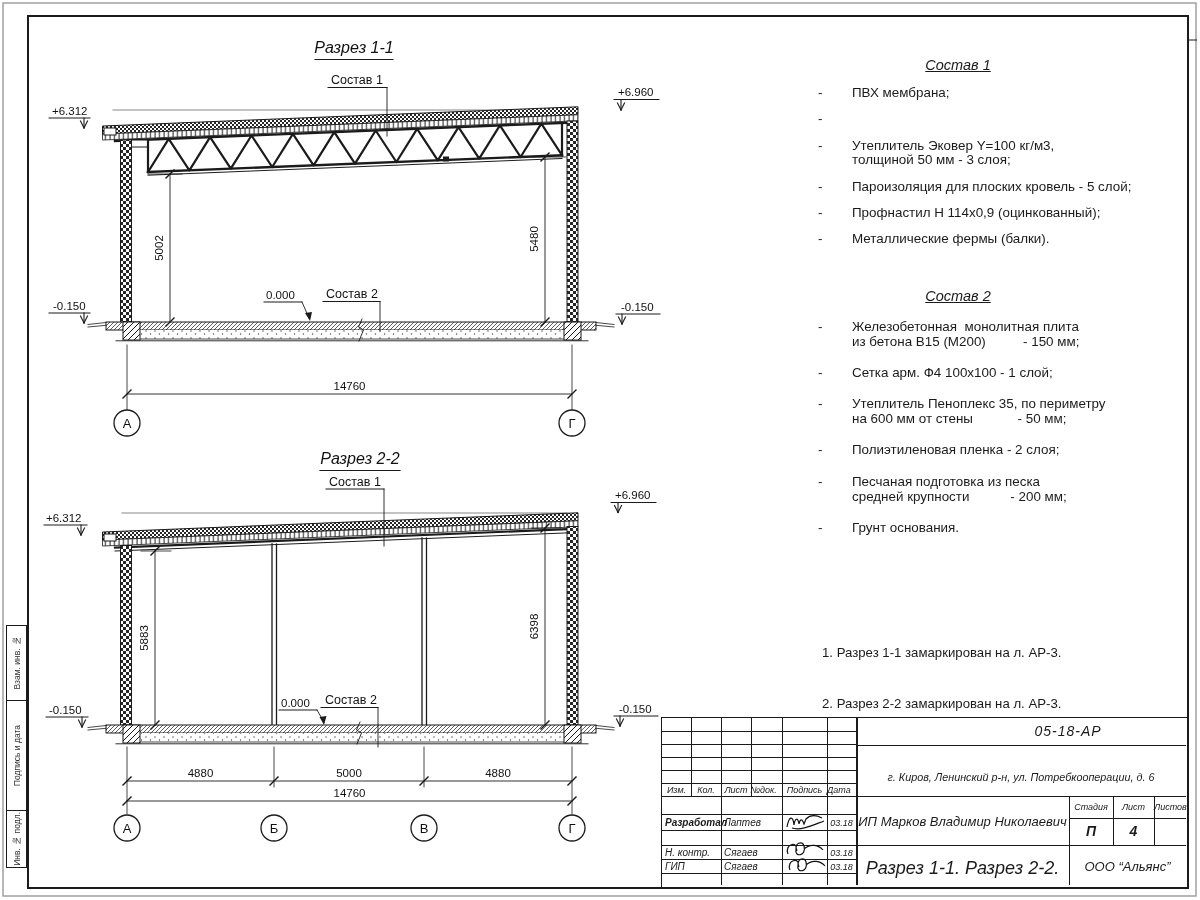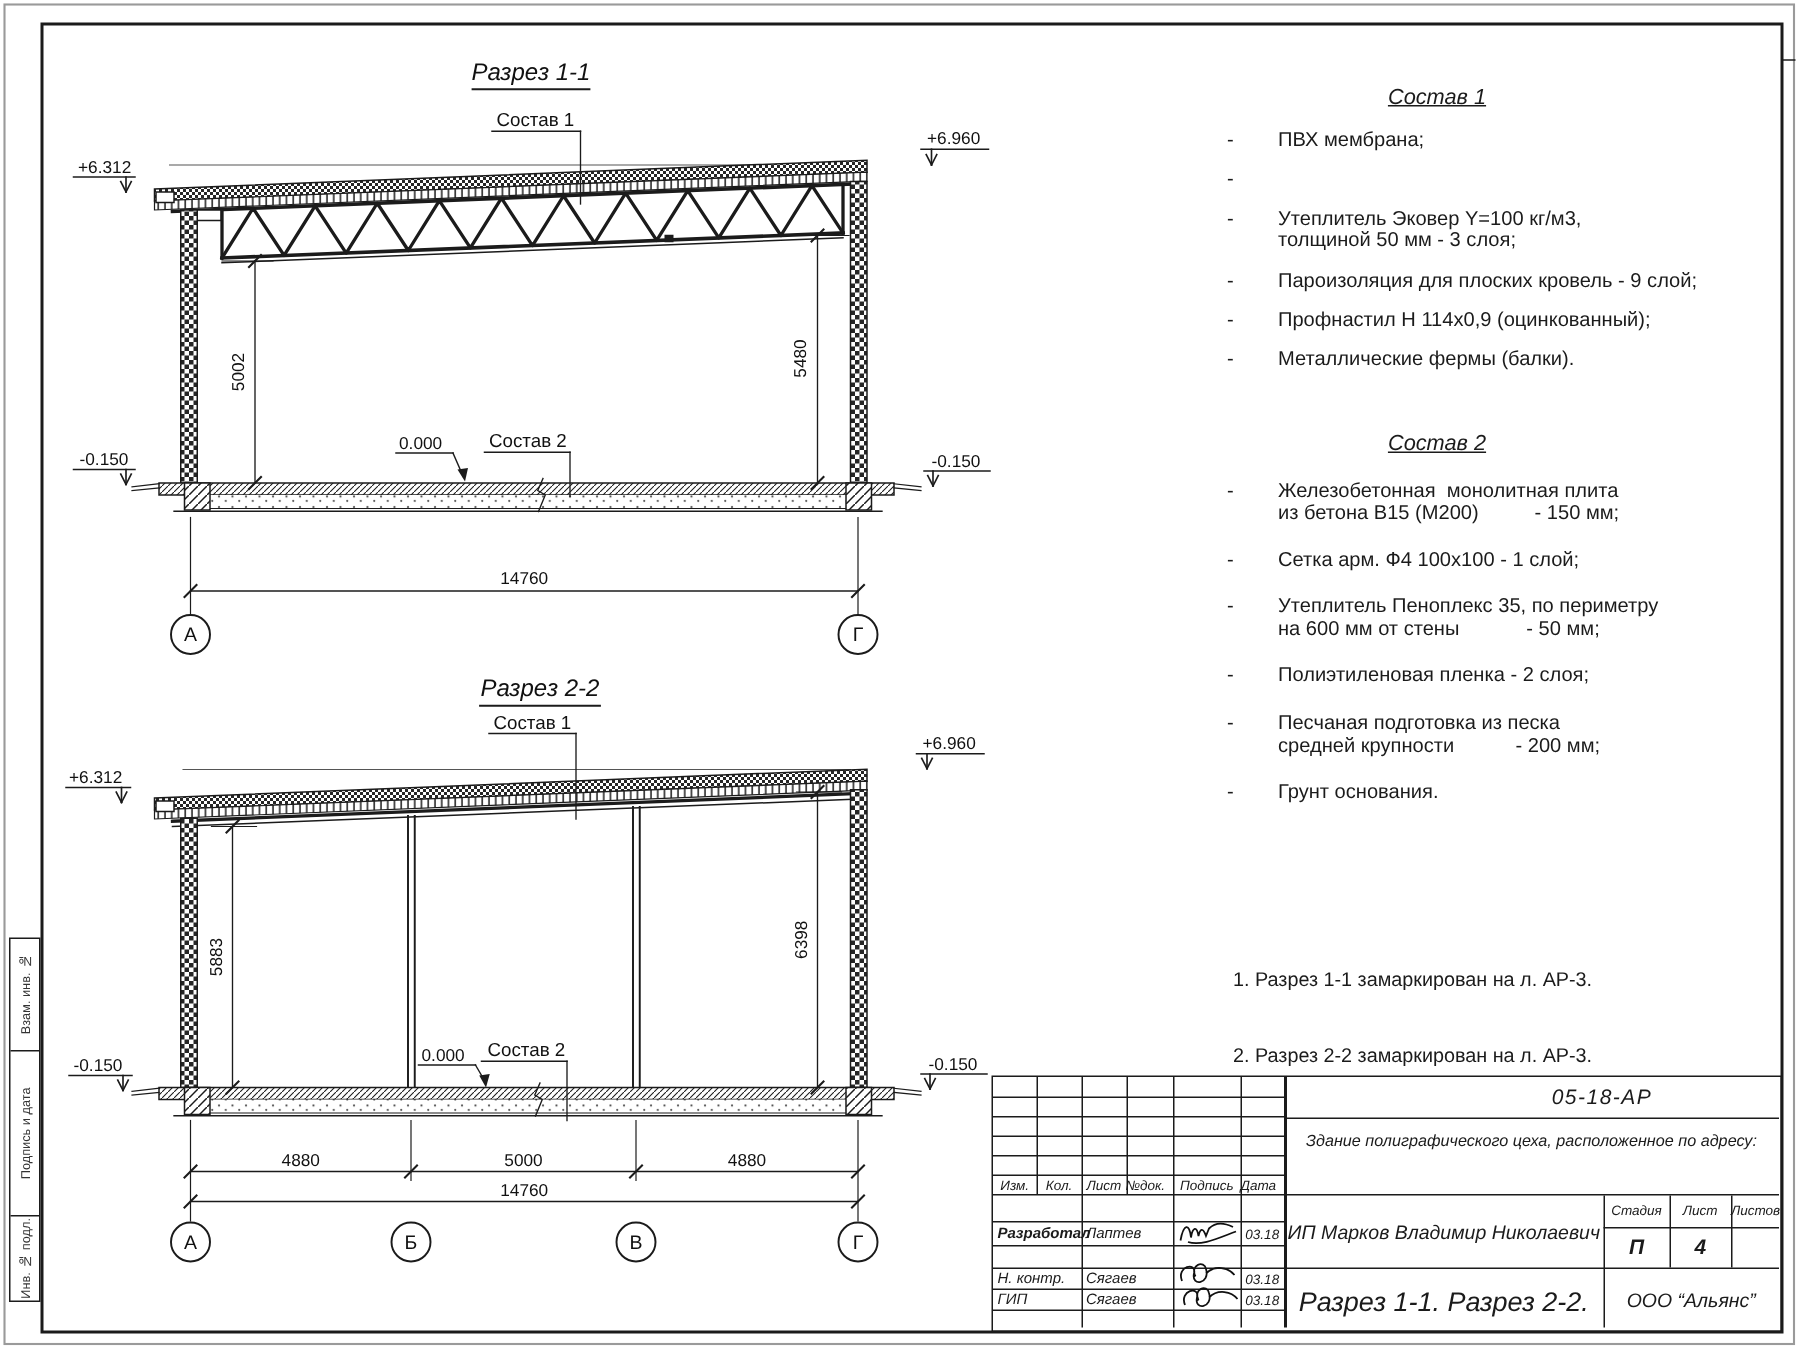--- a/index.html
+++ b/index.html
@@ -324,21 +324,21 @@
     <div class="item">
         <span class="b">-</span>
         <div class="t">
           <div>Утеплитель Эковер Y=100 кг/м3,</div>
           <div>толщиной 50 мм - 3 слоя;</div>
         </div>
       </div>
     <div class="item">
         <span class="b">-</span>
         <div class="t">
-          <div>Пароизоляция для плоских кровель - 9 слой;</div>
+          <div>Пароизоляция для плоских кровель - 5 слой;</div>
         </div>
       </div>
     <div class="item">
         <span class="b">-</span>
         <div class="t">
           <div>Профнастил Н 114х0,9 (оцинкованный);</div>
         </div>
       </div>
     <div class="item">
         <span class="b">-</span>
@@ -443,21 +443,21 @@
 
   <svg width="44" height="20" style="left:121px;top:94px;">
     <path d="M4,15 C6,4 10,3 11,13 C12,6 15,5 16,12 C17,7 19,6 21,12 L23,7 C27,3 33,3 39,6 M9,16 C18,19 30,13 41,9" fill="none" stroke="#111" stroke-width="1.2"></path>
   </svg>
   <svg width="46" height="40" style="left:120px;top:122px;">
     <path d="M6,14 C2,4 16,1 14,9 C12,18 25,16 22,6 C21,0 11,3 15,11 M22,9 C28,3 37,5 41,10" fill="none" stroke="#111" stroke-width="1.2"></path>
     <path d="M8,30 C4,20 18,17 16,25 C14,34 27,32 24,22 C23,16 13,19 17,27 M24,25 C30,19 39,21 43,26" fill="none" stroke="#111" stroke-width="1.2"></path>
   </svg>
 
   <div class="tbt doc c" style="left:194px;top:5px;width:330px;">05-18-АР</div>
-  <div class="tbt obj c" style="left:200px;top:36px;width:318px;">Здание полиграфического цеха, расположенное по адресу:</div>
+  <div class="tbt obj c" style="left:200px;top:52px;width:318px;">г. Киров,  Ленинский р-н, ул. Потребкооперации, д. 6</div>
   <div class="tbt big c" style="left:194px;top:96px;width:213px;">ИП Марков Владимир Николаевич</div>
   <div class="tbt big c" style="left:194px;top:140px;width:213px;font-size:18px;">Разрез 1-1. Разрез 2-2.</div>
   <div class="tbt big c" style="left:407px;top:141px;width:117px;">ООО “Альянс”</div>
   <div class="tbt hdr c" style="left:407px;top:84px;width:44px;">Стадия</div>
   <div class="tbt hdr c" style="left:451px;top:84px;width:41px;">Лист</div>
   <div class="tbt hdr c" style="left:492px;top:84px;width:32px;">Листов</div>
   <div class="tbt val c" style="left:407px;top:105px;width:44px;">П</div>
   <div class="tbt val c" style="left:451px;top:105px;width:41px;">4</div>
   <div class="tbt val c" style="left:492px;top:105px;width:32px;"></div>
 </div>

